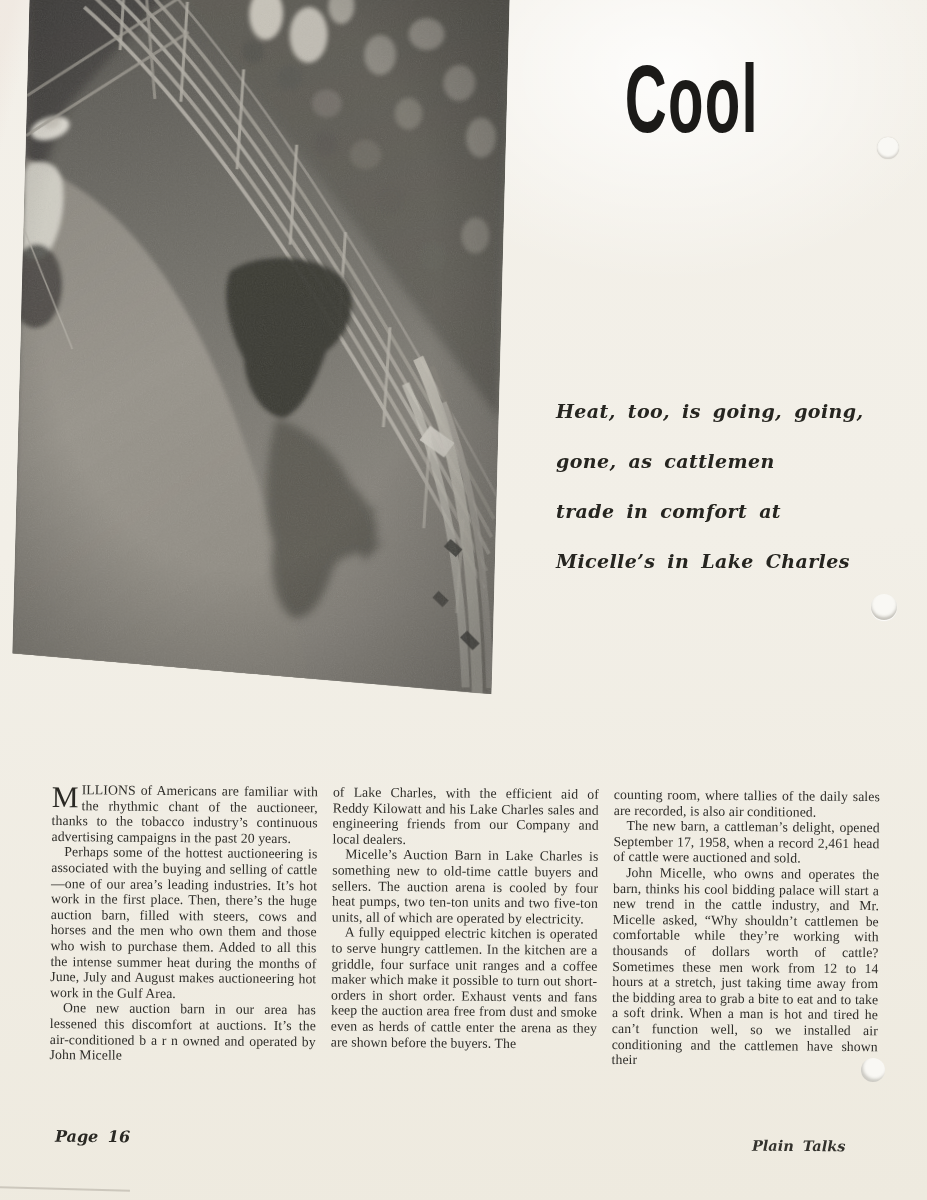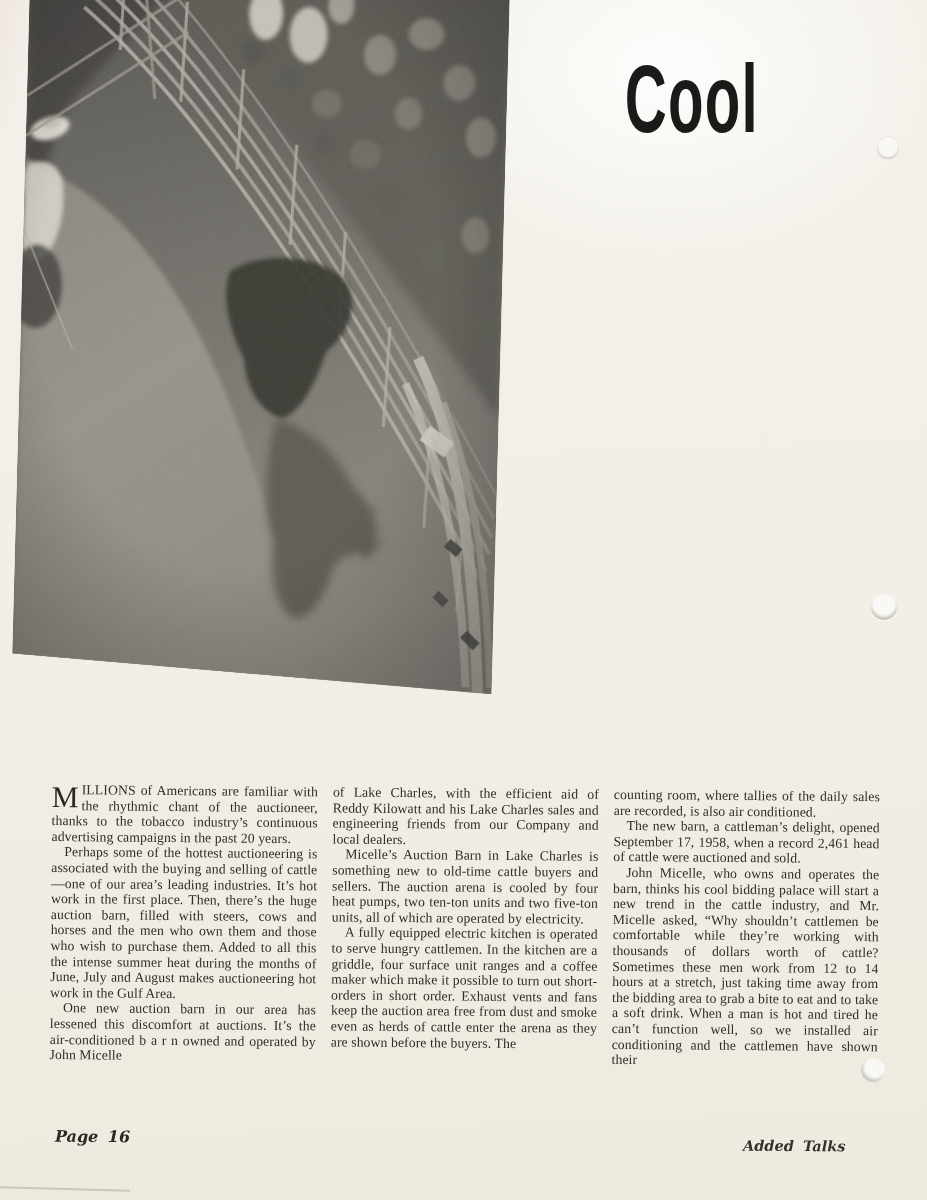--- a/index.html
+++ b/index.html
@@ -181,40 +181,46 @@
 
       <rect x="0" y="0" width="480" height="706" fill="url(#vign)"></rect>
       <rect x="0" y="0" width="480" height="706" filter="url(#grain)" opacity="0.5"></rect>
     </svg>
   </div>
 
   <div class="title-line title-1">
     <span>Cool</span>
   </div>
 
+  <div class="subtitle">
+    <div class="sline">Heat, too, is going, going,</div>
+    <div class="sline">gone, as cattlemen</div>
+    <div class="sline">trade in comfort at</div>
+    <div class="sline">Micelle’s in Lake Charles</div>
+  </div>
 
   <div class="columns">
     <div class="col">
       <p><span class="dropcap">M</span><span>ILLIONS of Americans are familiar with the rhythmic chant of the auctioneer, thanks to the tobacco industry’s continuous advertising campaigns in the past 20 years.</span></p>
       <p class="ind">Perhaps some of the hottest auctioneering is associated with the buying and selling of cattle—one of our area’s leading industries. It’s hot work in the first place. Then, there’s the huge auction barn, filled with steers, cows and horses and the men who own them and those who wish to purchase them. Added to all this the intense summer heat during the months of June, July and August makes auctioneering hot work in the Gulf Area.</p>
       <p class="ind">One new auction barn in our area has lessened this discomfort at auctions. It’s the air-conditioned b a r n owned and operated by John Micelle</p>
     </div>
     <div class="col">
       <p>of Lake Charles, with the efficient aid of Reddy Kilowatt and his Lake Charles sales and engineering friends from our Company and local dealers.</p>
       <p class="ind">Micelle’s Auction Barn in Lake Charles is something new to old-time cattle buyers and sellers. The auction arena is cooled by four heat pumps, two ten-ton units and two five-ton units, all of which are operated by electricity.</p>
       <p class="ind">A fully equipped electric kitchen is operated to serve hungry cattlemen. In the kitchen are a griddle, four surface unit ranges and a coffee maker which make it possible to turn out short-orders in short order. Exhaust vents and fans keep the auction area free from dust and smoke even as herds of cattle enter the arena as they are shown before the buyers. The</p>
     </div>
     <div class="col">
       <p>counting room, where tallies of the daily sales are recorded, is also air conditioned.</p>
       <p class="ind">The new barn, a cattleman’s delight, opened September 17, 1958, when a record 2,461 head of cattle were auctioned and sold.</p>
       <p class="ind">John Micelle, who owns and operates the barn, thinks his cool bidding palace will start a new trend in the cattle industry, and Mr. Micelle asked, “Why shouldn’t cattlemen be comfortable while they’re working with thousands of dollars worth of cattle? Sometimes these men work from 12 to 14 hours at a stretch, just taking time away from the bidding area to grab a bite to eat and to take a soft drink. When a man is hot and tired he can’t function well, so we installed air conditioning and the cattlemen have shown their</p>
     </div>
   </div>
 
   <div class="footer-left">Page 16</div>
-  <div class="footer-right">Added Talks</div>
+  <div class="footer-right">Plain Talks</div>
 
   <div class="hole hole-1"></div>
   <div class="hole hole-2"></div>
   <div class="hole hole-3"></div>
   <div class="page-edge"></div>
 
 </div>
 
 </body></html>

